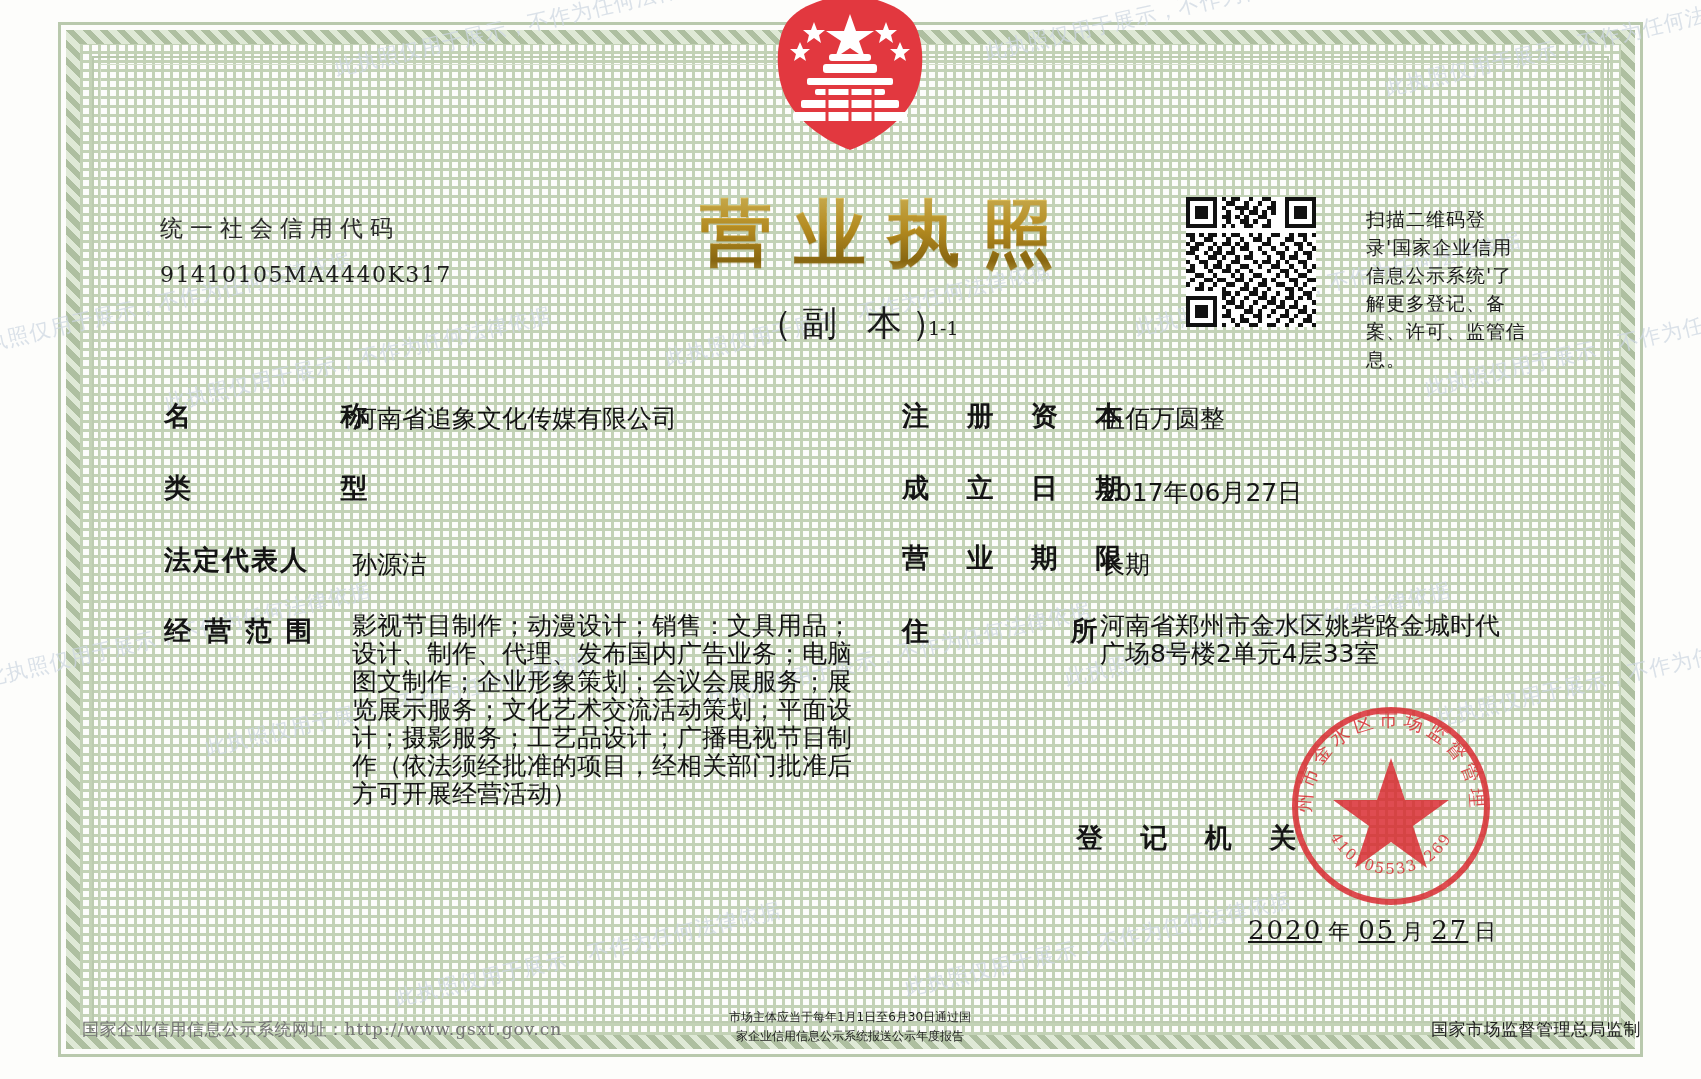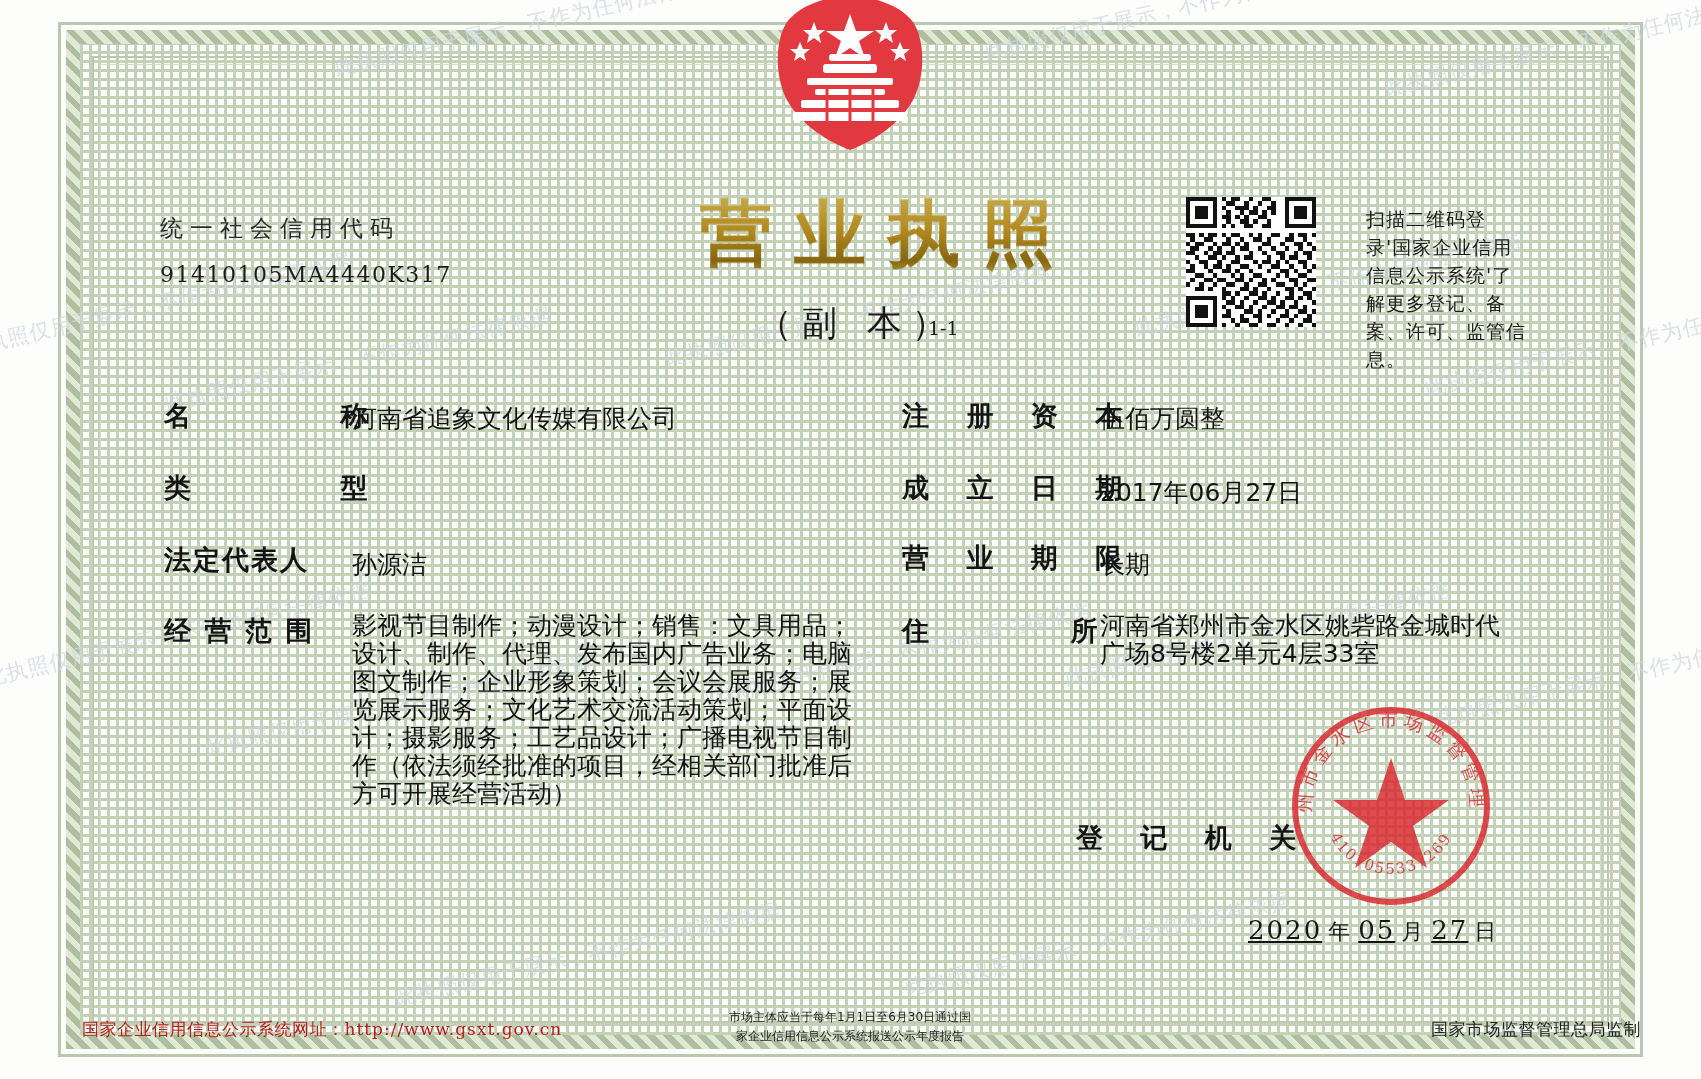--- a/index.html
+++ b/index.html
@@ -222,21 +222,21 @@
     font-family: "DejaVu Sans", sans-serif;
   }
   .issue-date .num { font-family: "DejaVu Serif", serif; text-decoration: underline; }
   .issue-date .cn { font-size: 22px; padding: 0 6px; }
 
   
   .footer-left {
     position: absolute;
     left: 82px; top: 1018px;
     font-size: 17px;
-    color: #b91c1c;
+    color: #737373;
     letter-spacing: 0.5px;
     font-family: "DejaVu Sans", sans-serif;
   }
   .footer-left .url { font-family: "DejaVu Serif", serif; letter-spacing: 1px; }
   .footer-center {
     position: absolute;
     left: 700px; top: 1008px;
     width: 300px;
     text-align: center;
     font-size: 12px;

